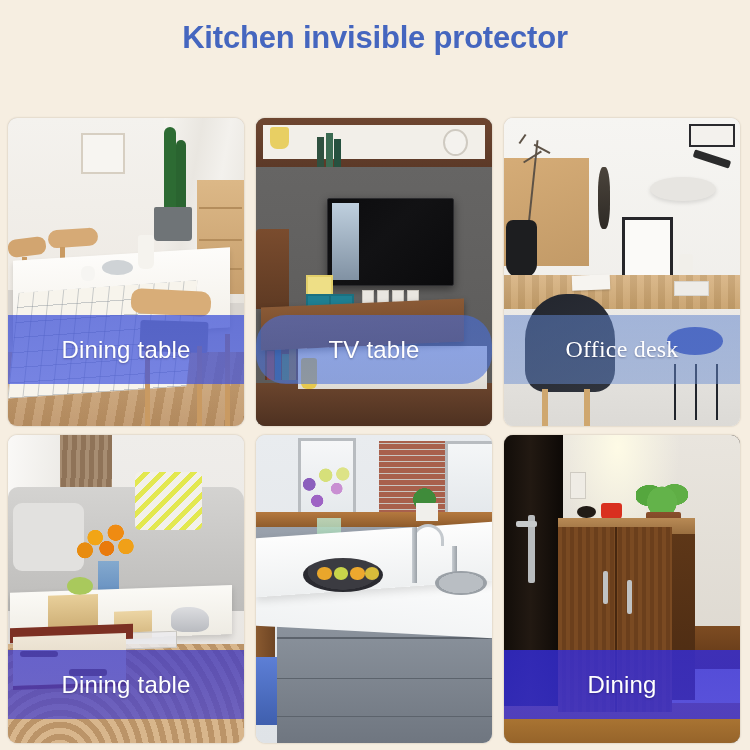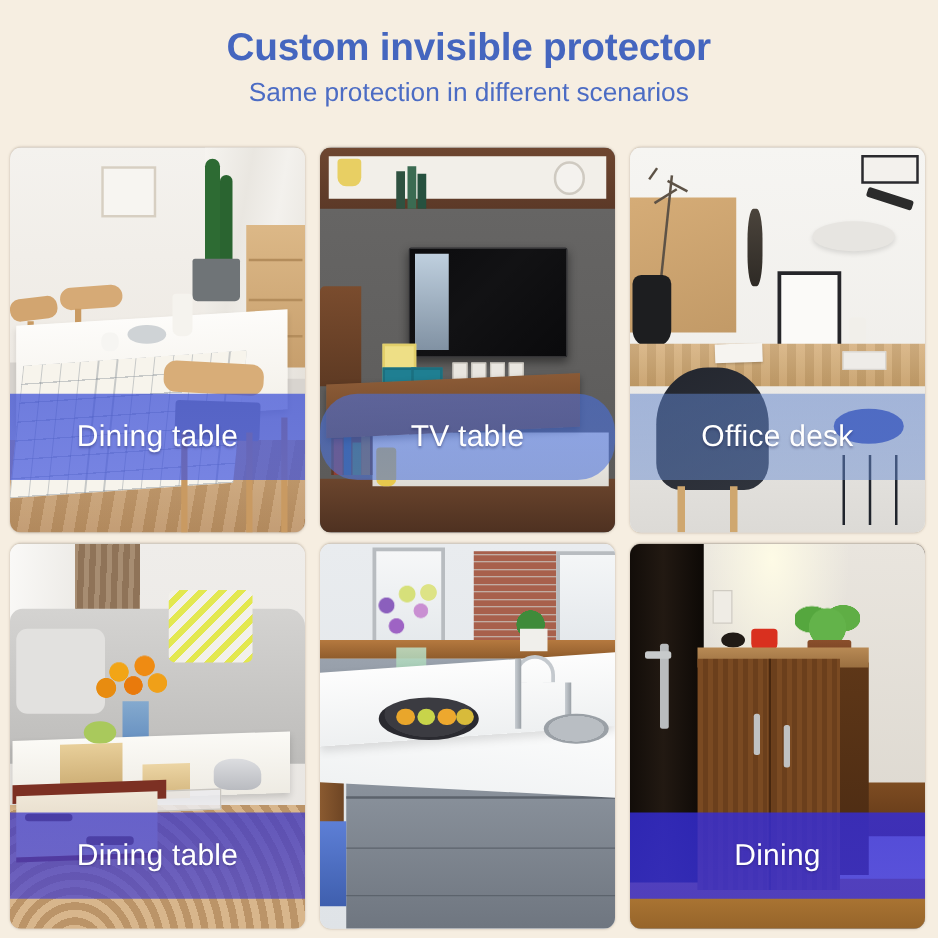--- a/index.html
+++ b/index.html
@@ -86,21 +86,21 @@
     color: #ffffff;
     font-size: 24px;
     font-weight: normal;
     letter-spacing: 0.2px;
     text-shadow: 0 1px 2px rgba(20,20,60,0.35);
     white-space: nowrap;
   }
   
   .band.tint-a { background: linear-gradient(180deg, rgba(58,78,215,0.72), rgba(64,84,222,0.70)); bottom: 42px; }
   .band.tint-b { background: linear-gradient(180deg, rgba(70,108,216,0.62), rgba(78,116,220,0.58)); bottom: 42px; border-radius: 30px; }
-  .band.tint-c { background: linear-gradient(180deg, rgba(96,132,205,0.52), rgba(104,140,210,0.48)); bottom: 42px; }
+  .band.tint-c { background: linear-gradient(180deg, rgba(96,132,205,0.52), rgba(104,140,210,0.48)); bottom: 42px; font-family: Liberation Serif, serif; }
   .band.tint-d { background: linear-gradient(180deg, rgba(62,58,200,0.76), rgba(70,66,208,0.72)); bottom: 24px; }
   .band.tint-e { background: linear-gradient(180deg, rgba(78,78,216,0.62), rgba(86,86,222,0.58)); bottom: 24px; }
   .band.tint-f { background: linear-gradient(180deg, rgba(52,44,216,0.82), rgba(58,50,222,0.80)); bottom: 24px; }
 
   
 
   
   .s-dining { background: linear-gradient(180deg,#f2efea 0%, #efebe5 52%, #d9b храм 52%); }
   .s-dining .wall { position:absolute; left:0; top:0; right:0; height:56%; background:linear-gradient(180deg,#f4f2ee,#eeeae4); }
   .s-dining .curtain { position:absolute; right:0; top:0; width:34%; height:60%;
@@ -352,22 +352,21 @@
     background:linear-gradient(180deg,#b57e38,#96642a); }
   .s-shoe .bench { position:absolute; left:78%; top:62%; width:22%; height:14%;
     background:linear-gradient(180deg,#7d4c22,#5f3616); }
 </style>
 </head>
 <body>
 
 <div class="page">
 
   <div class="header">
-    <h1 class="title">Custom invisible protector</h1>
-    <p class="subtitle">Same protection in different scenarios</p>
+    <h1 class="title">Kitchen invisible protector</h1>
   </div>
 
   <div class="grid">
 
     <div class="row">
 
       <div class="panel">
         <div class="scene s-dining">
           <div class="wall"></div>
           <div class="curtain"></div>

